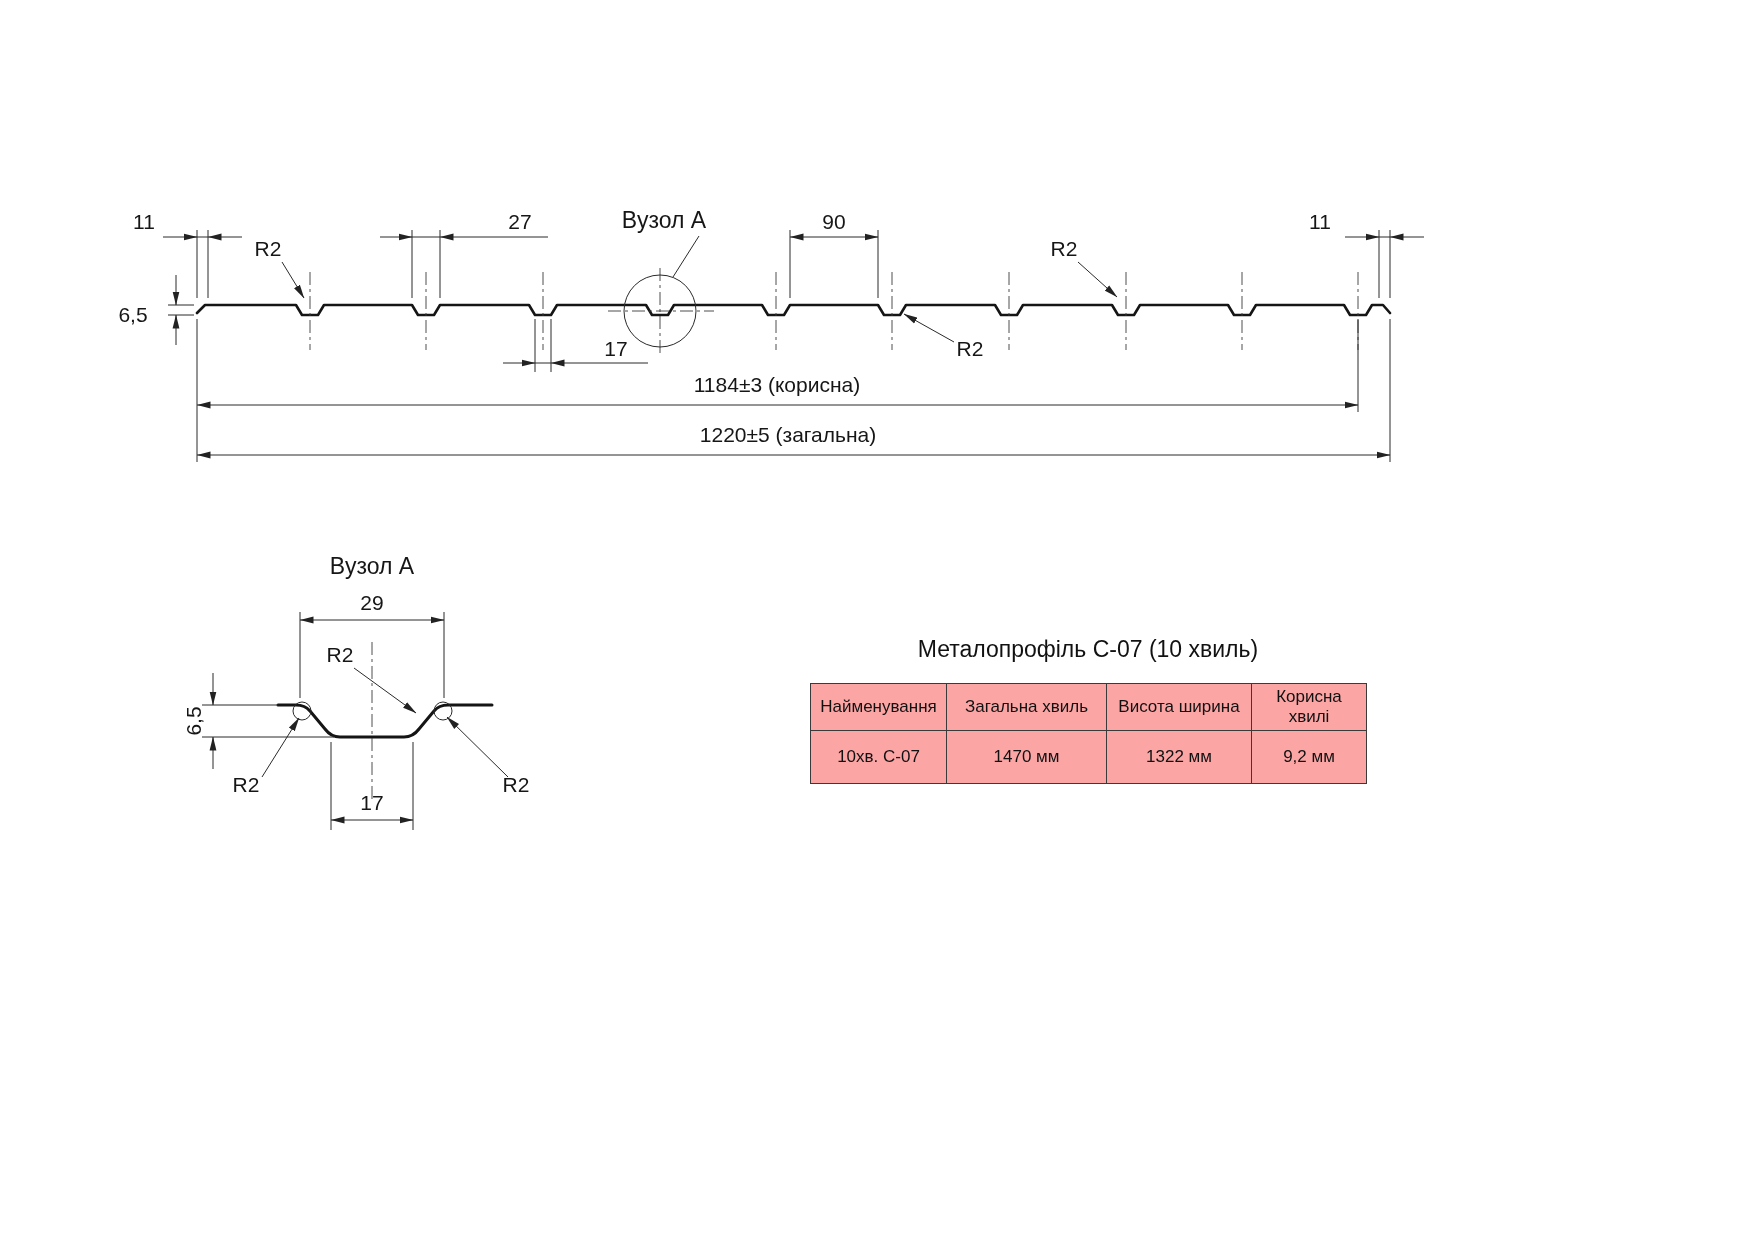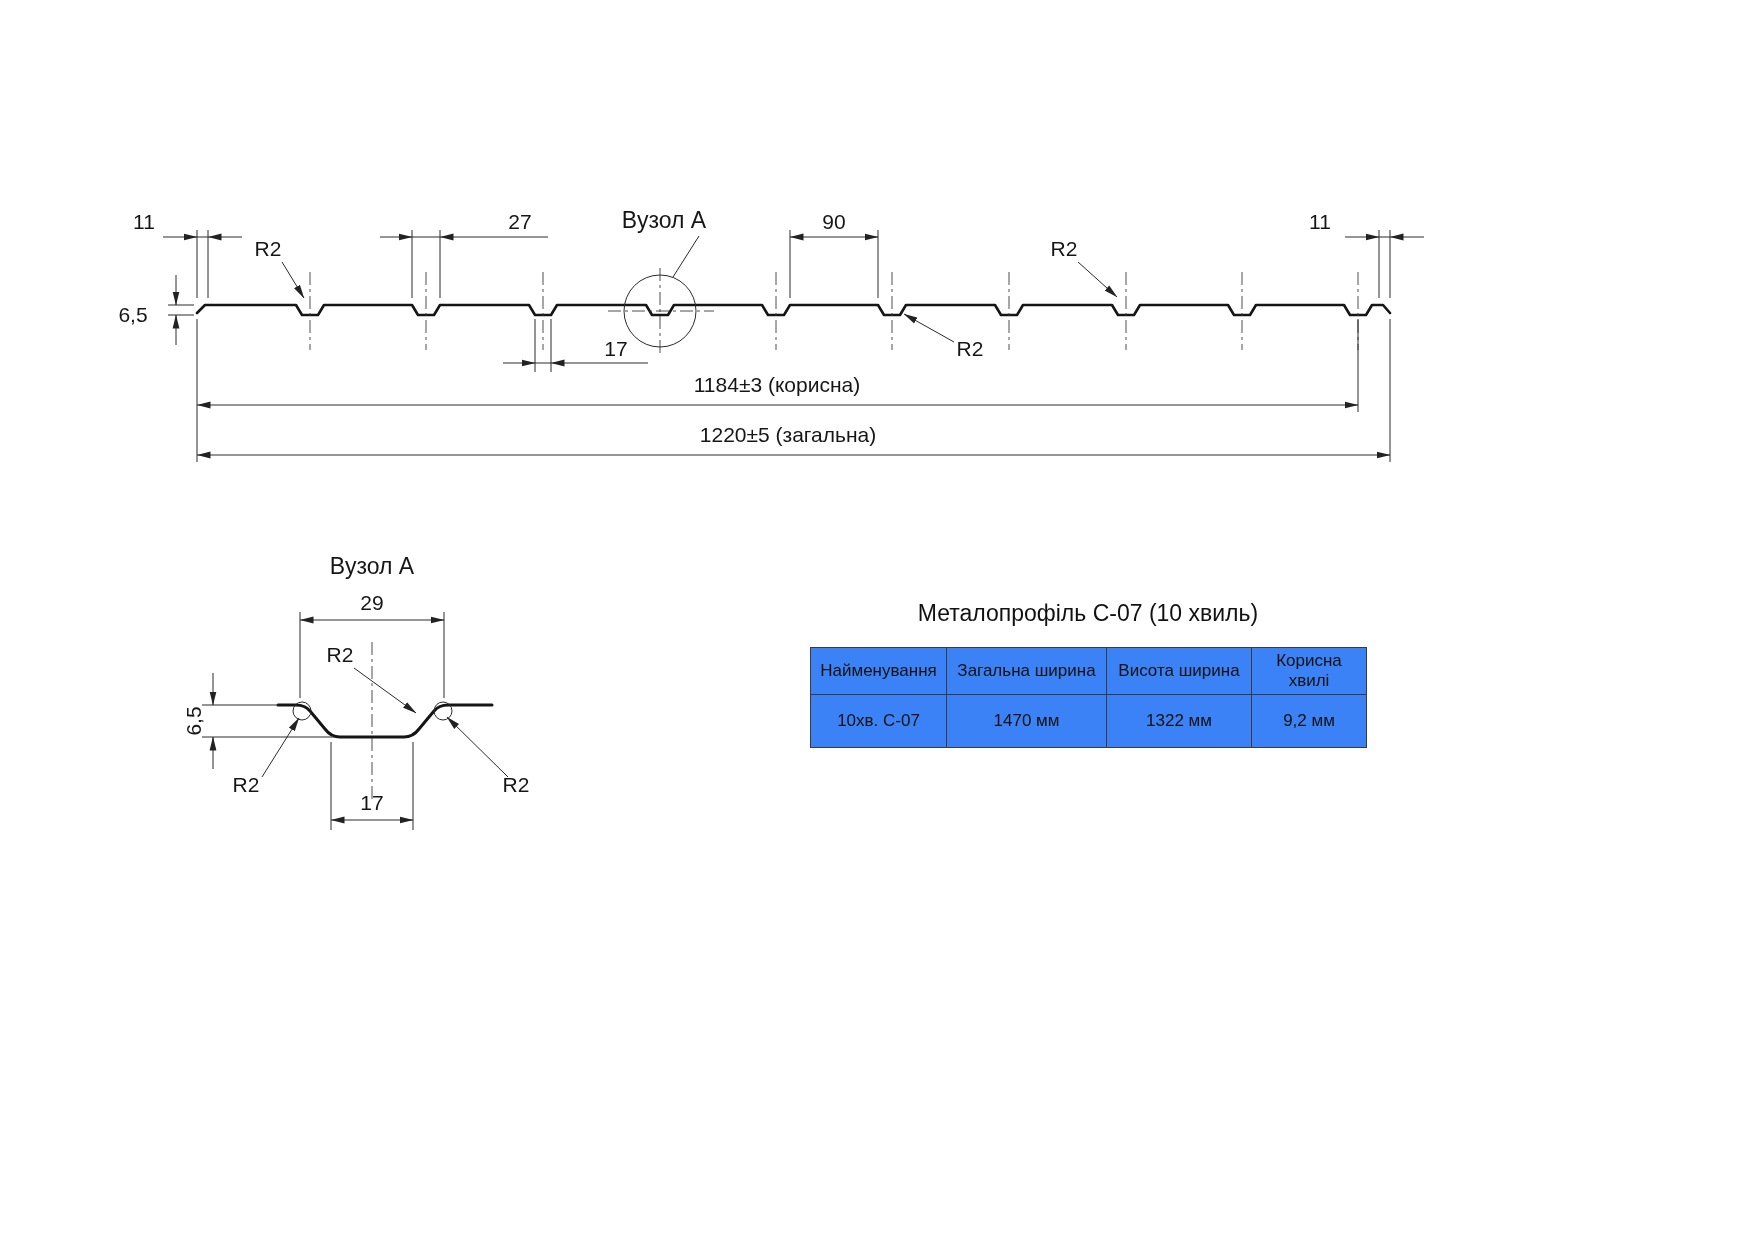--- a/index.html
+++ b/index.html
@@ -7,23 +7,23 @@
           font-family:"Liberation Sans", sans-serif;color:#1a1a1a;}
   svg{position:absolute;left:0;top:0;}
   svg text{font-family:"Liberation Sans", sans-serif;fill:#161616;}
   text.dim{font-size:21px;}
   text.lbl{font-size:23px;}
   .prof{stroke:#151515;stroke-width:2.6;fill:none;stroke-linejoin:round;stroke-linecap:round;}
   .prof2{stroke:#151515;stroke-width:3;fill:none;stroke-linejoin:round;stroke-linecap:round;}
   .cl{stroke:#3a3a3a;stroke-width:0.9;fill:none;stroke-dasharray:13 4 3 4;}
   .thin{stroke:#2a2a2a;stroke-width:1;fill:none;}
 
-  .spec{position:absolute;left:810px;top:600px;width:556px;}
+  .spec{position:absolute;left:810px;top:636px;width:556px;}
   .spec-title{width:100%;text-align:center;font-size:23px;margin-bottom:20px;color:#111;}
-  table.spec-table{border-collapse:collapse;table-layout:fixed;width:556px;background:#3b82f6;}
+  table.spec-table{border-collapse:collapse;table-layout:fixed;width:556px;background:#fca5a5;}
   table.spec-table th, table.spec-table td{
      border:1px solid #3a3a3a;text-align:center;vertical-align:middle;
      font-weight:normal;font-size:17px;color:#111;padding:0 4px;}
   table.spec-table th{height:46px;}
   table.spec-table td{height:52px;margin-top:22px;}
 </style>
 </head>
 <body>
 
 <div class="canvas">
@@ -181,21 +181,21 @@
   <table class="spec-table">
     <colgroup>
       <col style="width:136px">
           <col style="width:160px">
           <col style="width:145px">
           <col style="width:115px">
     </colgroup>
     <thead>
       <tr>
         <th>Найменування</th>
-        <th>Загальна ширина</th>
+        <th>Загальна хвиль</th>
         <th>Висота ширина</th>
         <th>Корисна хвилі</th>
       </tr>
     </thead>
     <tbody>
       <tr>
         <td>10хв. С-07</td>
         <td>1470 мм</td>
         <td>1322 мм</td>
         <td>9,2 мм</td>

